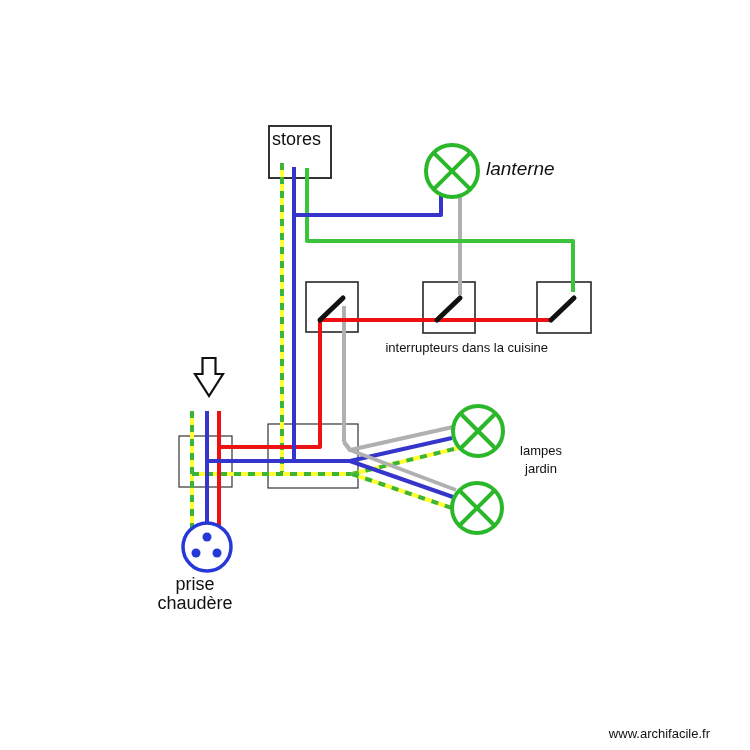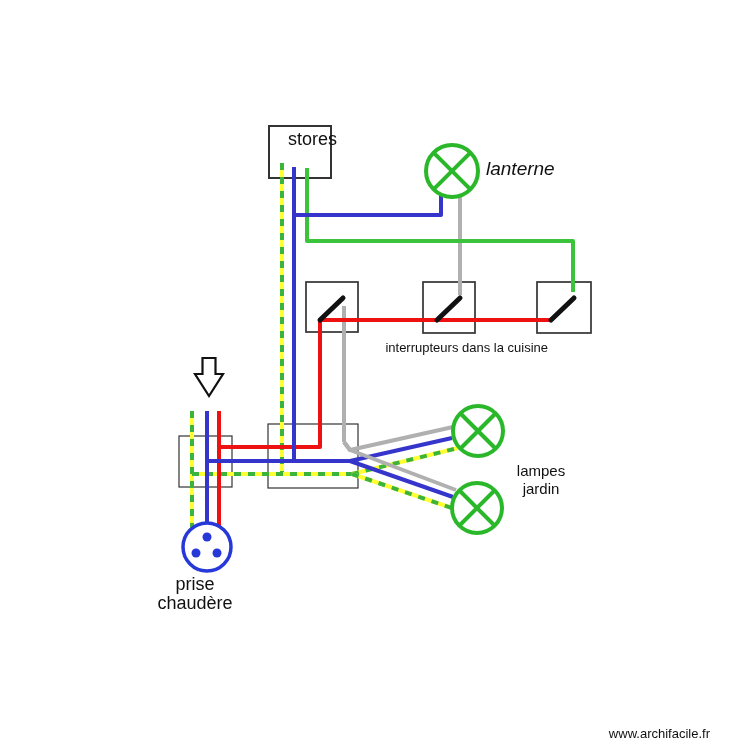--- a/index.html
+++ b/index.html
@@ -10,24 +10,24 @@
     font-family:"Liberation Sans", sans-serif;
     overflow:hidden;
   }
   #diagram-svg{position:absolute;left:0;top:0;width:750px;height:750px;}
   .lbl{
     position:absolute;
     color:#111;
     font-family:"Liberation Sans", sans-serif;
     white-space:nowrap;
   }
-  .lbl-stores{left:288px;top:129px;font-size:18px;}
+  .lbl-stores{left:272px;top:129px;font-size:18px;}
   .lbl-lanterne{left:486px;top:158px;font-size:19px;font-style:italic;}
   .lbl-switches{left:348px;top:340px;width:200px;text-align:right;font-size:13px;white-space:nowrap;}
-  .lbl-garden{left:491px;top:462px;width:100px;text-align:center;font-size:15px;line-height:18px;}
+  .lbl-garden{left:491px;top:442px;width:100px;text-align:center;font-size:13px;line-height:18px;}
   .lbl-socket{left:135px;top:575px;width:120px;text-align:center;font-size:18px;line-height:19px;}
   .lbl-watermark{left:590px;top:726px;width:120px;text-align:right;font-size:13px;}
 </style>
 </head>
 <body>
 
 <div id="canvas">
 
   <svg id="diagram-svg" viewBox="0 0 750 750" xmlns="http://www.w3.org/2000/svg">
       <rect x="269" y="126" width="62" height="52" fill="none" stroke="#333333" stroke-width="2"></rect>

